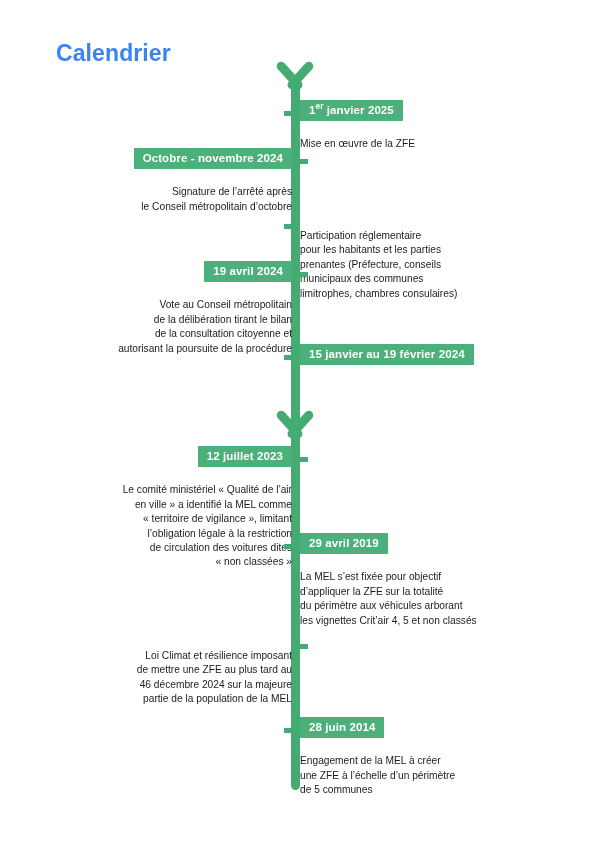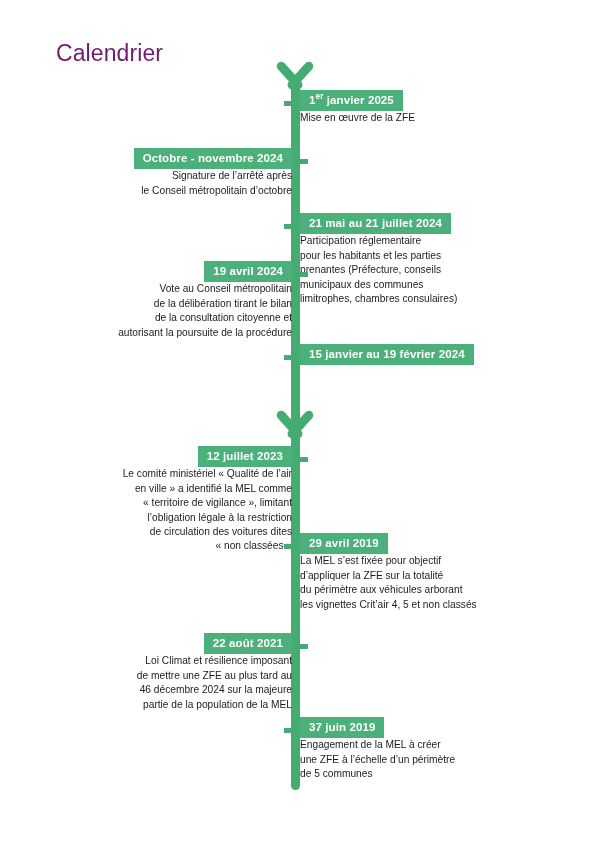--- a/index.html
+++ b/index.html
@@ -15,22 +15,22 @@
     overflow: hidden;
     -webkit-font-smoothing: antialiased;
   }
 
   
   .page-title {
     position: absolute;
     left: 56px;
     top: 40px;
     font-size: 23px;
-    font-weight: normal;
-    color: #701a75;
+    font-weight: bold;
+    color: #3b82f6;
     letter-spacing: 0.1px;
   }
 
   
   .timeline {
     position: absolute;
     left: 0;
     top: 0;
     width: 595px;
     height: 842px;
@@ -86,21 +86,21 @@
     background: #4bb07a;
     color: #ffffff;
     font-size: 11.5px;
     font-weight: bold;
     padding: 4px 9px 5px 9px;
     line-height: 1.05;
     white-space: nowrap;
     letter-spacing: 0.1px;
   }
   .desc {
-    margin-top: 0;
+    margin-top: 16px;
     font-size: 10.2px;
     line-height: 1.42;
     color: #1c1c1c;
     white-space: pre-line;
   }
 
   
   .entry.right {
     left: 300px;
     text-align: left;
@@ -140,34 +140,33 @@
     <span class="bar left"></span>
     <span class="bar right"></span>
   </div>
 
   <div class="arrow-head arrow-mid">
     <span class="bar left"></span>
     <span class="bar right"></span>
   </div>
 
   <div id="entries">
-      <div class="entry right" style="top: 90px;">
+      <div class="entry right" style="top: 100px;">
         <div class="connector"></div>
         <div class="badge-wrap"><span class="badge">1<span class="sup">er</span> janvier 2025</span></div>
         <div class="desc">Mise en œuvre de la ZFE</div>
       </div>
       <div class="entry left" style="top: 148px;">
         <div class="connector"></div>
         <div class="badge-wrap"><span class="badge">Octobre - novembre 2024</span></div>
         <div class="desc">Signature de l’arrêté après
 le Conseil métropolitain d’octobre</div>
       </div>
       <div class="entry right" style="top: 213px;">
         <div class="connector"></div>
-        <div class="badge-wrap"><span class="badge">21 mai au 21 juillet 2024</span></div>
         <div class="desc">Participation réglementaire
 pour les habitants et les parties
 prenantes (Préfecture, conseils
 municipaux des communes
 limitrophes, chambres consulaires)</div>
       </div>
       <div class="entry left" style="top: 261px;">
         <div class="connector"></div>
         <div class="badge-wrap"><span class="badge">19 avril 2024</span></div>
         <div class="desc">Vote au Conseil métropolitain
@@ -192,27 +191,26 @@
       <div class="entry right" style="top: 533px;">
         <div class="connector"></div>
         <div class="badge-wrap"><span class="badge">29 avril 2019</span></div>
         <div class="desc">La MEL s’est fixée pour objectif
 d’appliquer la ZFE sur la totalité
 du périmètre aux véhicules arborant
 les vignettes Crit’air 4, 5 et non classés</div>
       </div>
       <div class="entry left" style="top: 633px;">
         <div class="connector"></div>
-        <div class="badge-wrap"><span class="badge">22 août 2021</span></div>
         <div class="desc">Loi Climat et résilience imposant
 de mettre une ZFE au plus tard au
 46 décembre 2024 sur la majeure
 partie de la population de la MEL</div>
       </div>
       <div class="entry right" style="top: 717px;">
         <div class="connector"></div>
-        <div class="badge-wrap"><span class="badge">37 juin 2019</span></div>
+        <div class="badge-wrap"><span class="badge">28 juin 2014</span></div>
         <div class="desc">Engagement de la MEL à créer
 une ZFE à l’échelle d’un périmètre
 de 5 communes</div>
       </div>
     </div>
 </div>
 
 </body></html>

